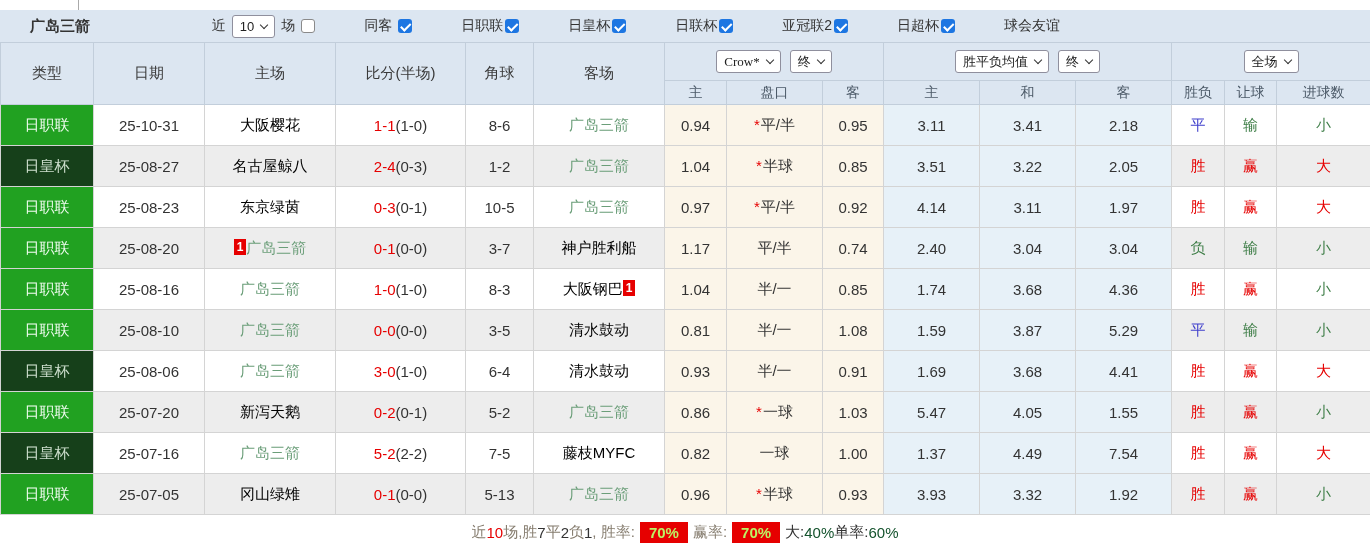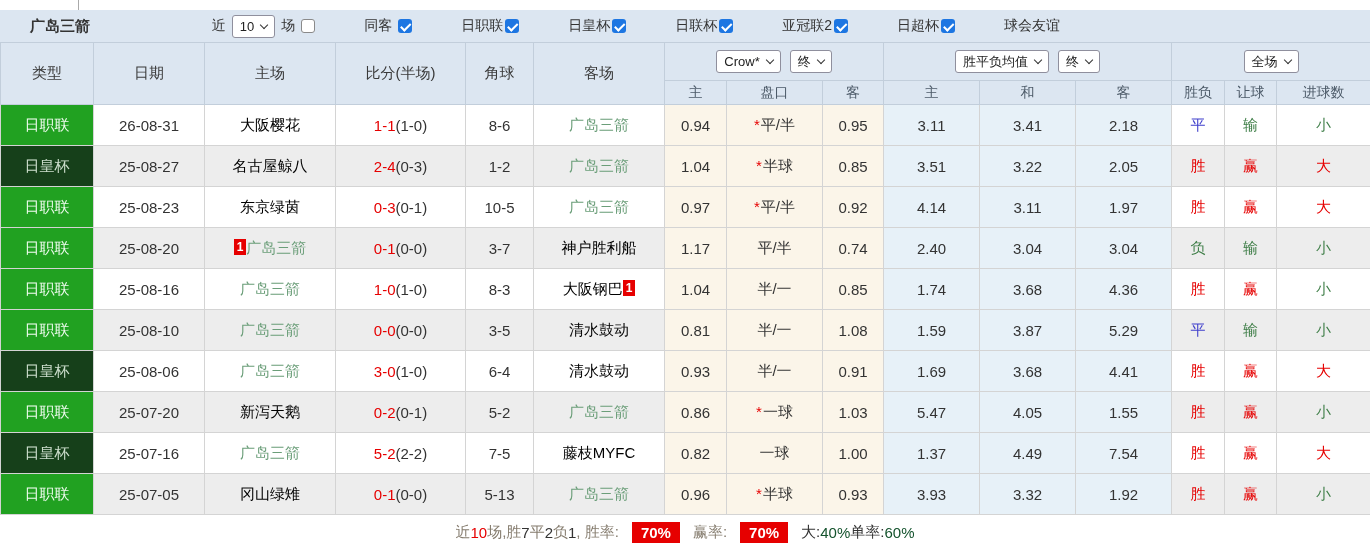--- a/index.html
+++ b/index.html
@@ -25,21 +25,21 @@
         border:solid #fff; border-width:0 2px 2px 0; transform:rotate(45deg); }
   .cb.off { background:#fff; border:1px solid #8a8a8a; }
   .filter { display:inline-flex; align-items:center; cursor:pointer;gap:46px; }
   .filter .cb { margin-right:1px; }
 
   
   table { border-collapse:collapse; table-layout:fixed; width:1370px; }
   thead th { background:#dce6f1; border:1px solid #c2cedb; font-weight:normal; font-size:15px; color:#3a3a3a; }
   thead tr.hrow1 th { height:38px; }
   thead tr.hrow2 th { height:24px; font-size:14px; color:#4c5a68; }
-  thead .grp { vertical-align:middle; }
+  thead .grp { vertical-align:middle;font-family:Liberation Serif, serif; }
   .grp-inner { display:flex; justify-content:center; align-items:center; gap:9px; }
   tbody td { border:1px solid #d4d4d4; height:41px; text-align:center; font-size:15px; color:#333; }
   tr.even td { background:#ededed; }
   tr.odd  td { background:#ffffff; }
   tbody td.hcp { background:#fbf5e9 !important;margin-left:17px; }
   tbody td.wdl { background:#e7f1f8 !important; }
   td.lg-j1 { background:#21a121 !important; color:#eefbee; }
   td.lg-cup { background:#16401a !important; color:#cfe0cf; }
   .team-focus { color:#6b9e79; cursor:pointer; }
   .team-other { color:#000000; cursor:pointer; }
@@ -50,21 +50,21 @@
       line-height:16px; height:16px; padding:0 3px; vertical-align:2px; }
   .r-win { color:#e60000; } .r-draw { color:#4040cc; } .r-lose { color:#3d7d46; }
   .r-over { color:#e60000; } .r-under { color:#3d7d46; }
 
   
   .footer { height:34px; display:flex; align-items:center; justify-content:center; font-size:15px; }
   .footer .muted { color:#857c6e; }
   .footer .num { color:#333; }
   .footer .red { color:#e60000; }
   .footer .blue { color:#14532d; }
-  .footer .badge { background:#e60000; color:#ffffff; font-weight:bold; padding:2px 9px; margin:0 13px; }
+  .footer .badge { background:#e60000; color:#bef264; font-weight:bold; padding:2px 9px; margin:0 5px; }
 </style>
 </head>
 <body>
 
 <div class="top-strip">
     <span class="tick"></span>
   </div>
 
 <div class="toolbar">
   <span class="title">广岛三箭</span>
@@ -175,21 +175,21 @@
       <th>和</th>
       <th>客</th>
       <th>胜负</th>
       <th>让球</th>
       <th>进球数</th>
     </tr>
   </thead>
   <tbody id="tbody">
       <tr class="odd">
         <td class="lg-j1">日职联</td>
-        <td>26-08-31</td>
+        <td>25-10-31</td>
         <td><span class="team-other">大阪樱花</span></td>
         <td><span class="sc-ft">1-1</span><span class="sc-ht">(1-0)</span></td>
         <td>8-6</td>
         <td><span class="team-focus">广岛三箭</span></td>
         <td class="hcp">0.94</td>
         <td class="hcp"><span class="star">*</span><span>平/半</span></td>
         <td class="hcp">0.95</td>
         <td class="wdl">3.11</td>
         <td class="wdl">3.41</td>
         <td class="wdl">2.18</td>

